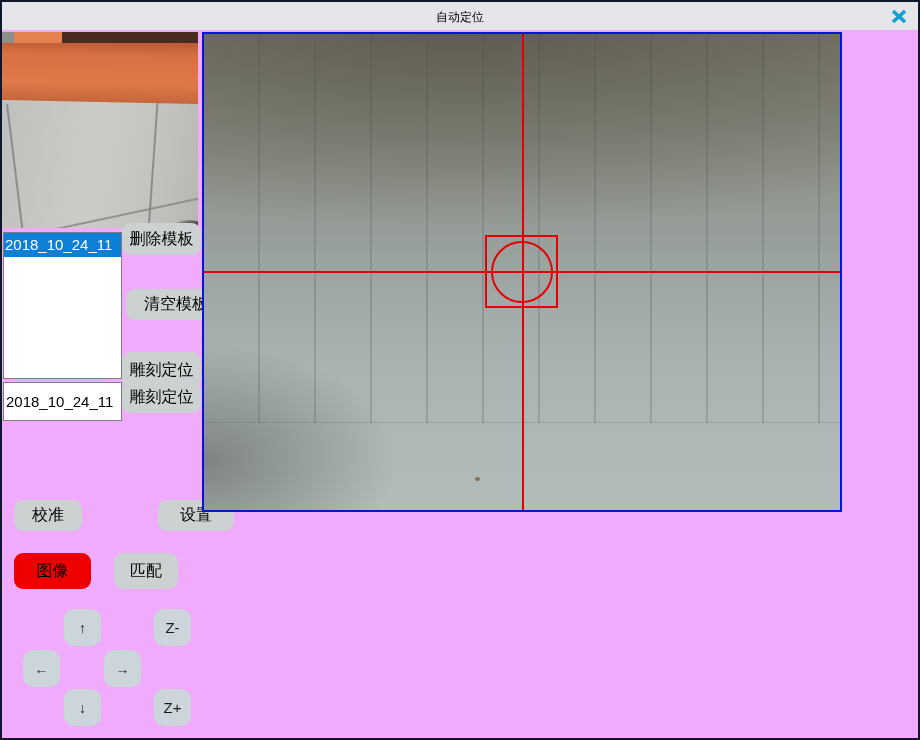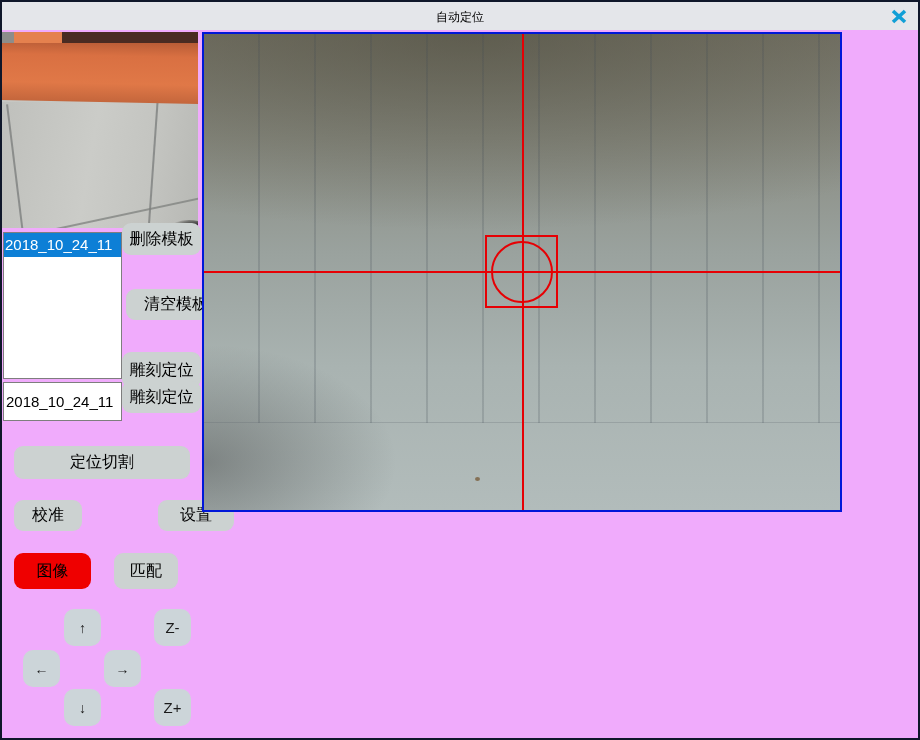--- a/index.html
+++ b/index.html
@@ -138,21 +138,20 @@
     <div class="list-item-selected">2018_10_24_11</div>
   </div>
 
   <button class="btn btn-delete">删除模板</button>
   <button class="btn btn-clear">清空模板</button>
   <button class="btn btn-engrave">雕刻定位</button>
   <button class="btn btn-add">雕刻定位</button>
 
   <input class="name-field" type="text" value="2018_10_24_11" style="">
 
-  <button class="btn btn-locate-cut">定位切割</button>
   <button class="btn btn-calibrate">校准</button>
   <button class="btn btn-settings">设置</button>
   <button class="btn btn-image">图像</button>
   <button class="btn btn-match">匹配</button>
 
   <button class="btn jog jog-up">↑</button>
   <button class="btn jog jog-zminus">Z-</button>
   <button class="btn jog jog-left">←</button>
   <button class="btn jog jog-right">→</button>
   <button class="btn jog jog-down">↓</button>

